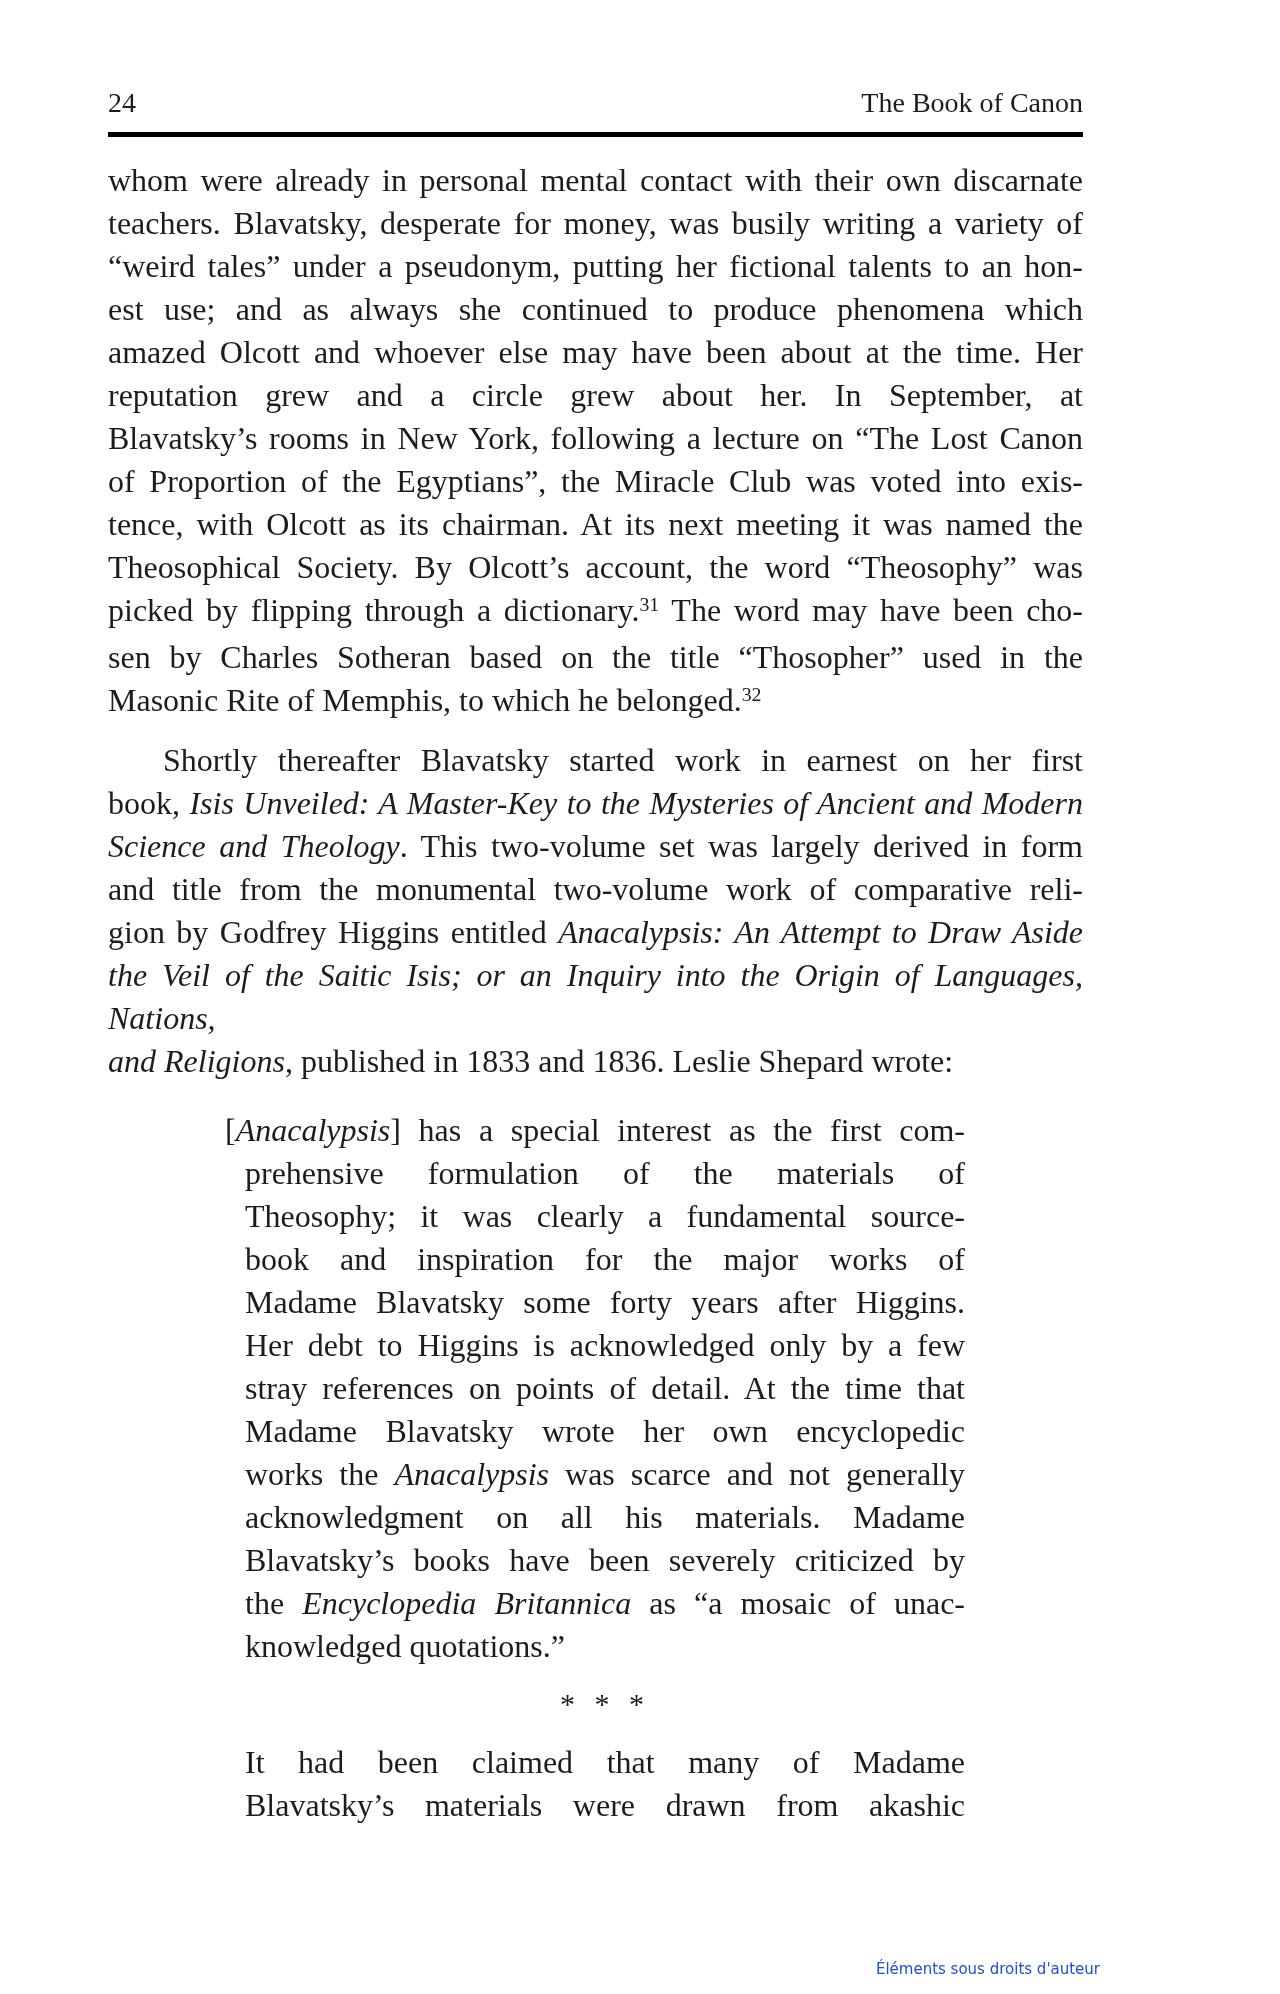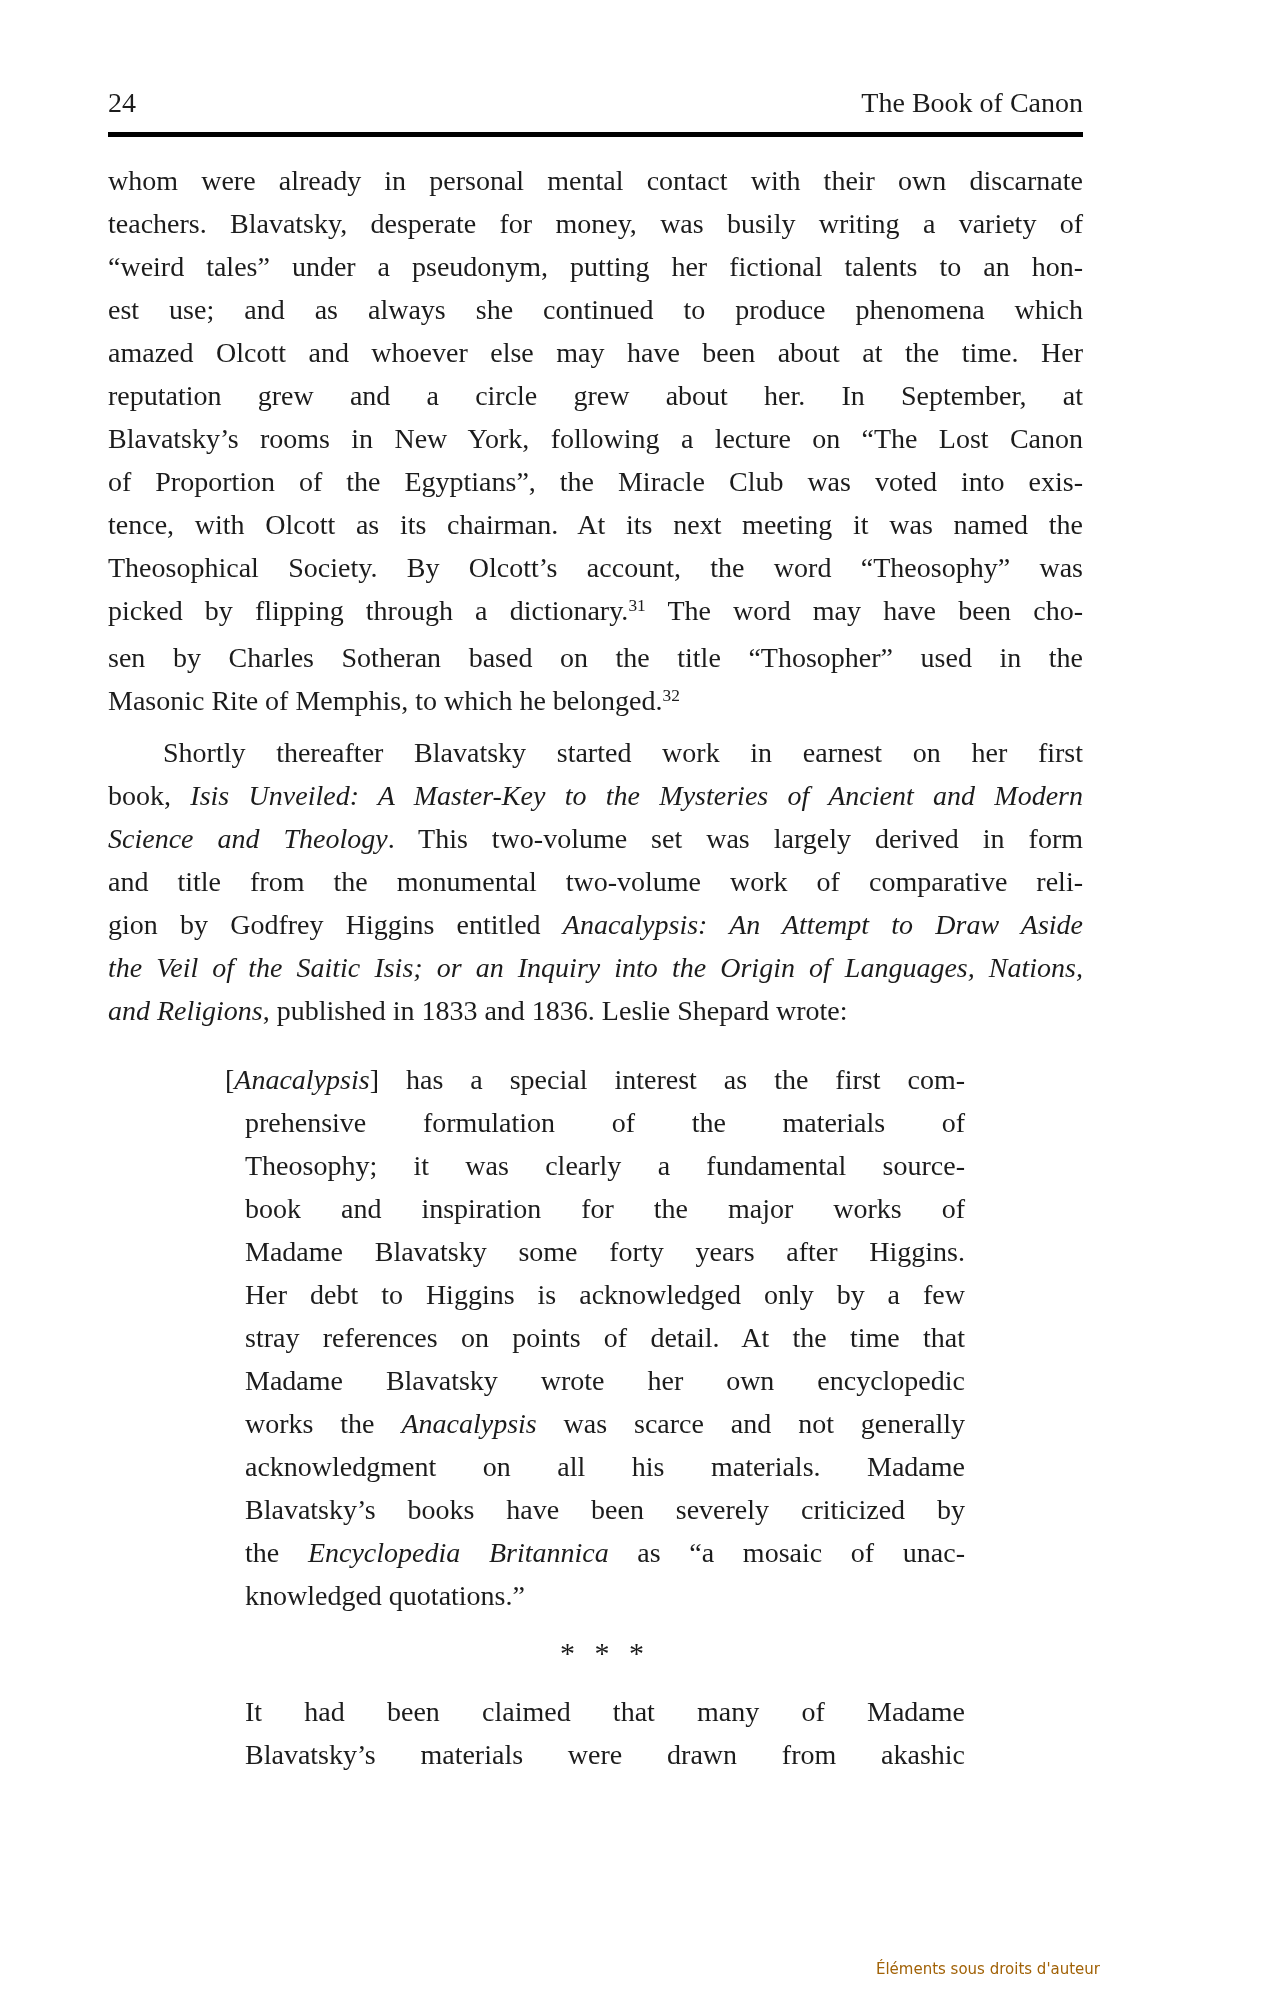--- a/index.html
+++ b/index.html
@@ -25,59 +25,59 @@
     font-size: 28px;
     line-height: 34px;
   }
   .header-rule {
     margin-top: 12px;
     height: 5px;
     background: #000000;
   }
   .body-text { margin-top: 22px; }
   .block { margin: 0; }
-  .block.paragraph { margin-top: 5px; }
+  .block.paragraph { margin-top: 13px; }
   .block.paragraph:first-child { margin-top: 0; }
   .block.quote, .block.quote-paragraph {
     margin-left: 137px;
     margin-right: 118px;
     margin-top: 26px;
   }
   .block.quote-paragraph { margin-top: 16px; }
   .block.separator {
     margin-left: 137px;
     margin-right: 118px;
     margin-top: 14px;
     text-align: center;
     font-size: 30px;
     line-height: 43px;
     letter-spacing: 6px;
   }
   .line {
-    font-size: 28px;
+    font-size: 32px;
     line-height: 43px;
     text-align: justify;
     text-justify: inter-word;
   }
   .line.just { text-align-last: justify; }
   .line.indent { text-indent: 55px; }
   .line.hang { text-indent: -20px; }
   .i { font-style: italic; }
   .sup {
     font-size: 0.62em;
     position: relative;
     top: -0.52em;
   }
   .copyright-notice {
     position: absolute;
     right: 16px;
     bottom: 16px;
     font-family: "DejaVu Sans", "Liberation Sans", sans-serif;
     font-size: 15px;
-    color: #a16207;
+    color: #1d4ed8;
   }
 </style>
 </head>
 <body>
 
 <div class="page">
   <div class="content">
     <div class="page-header">
       <span>24</span>
       <span>The Book of Canon</span>

